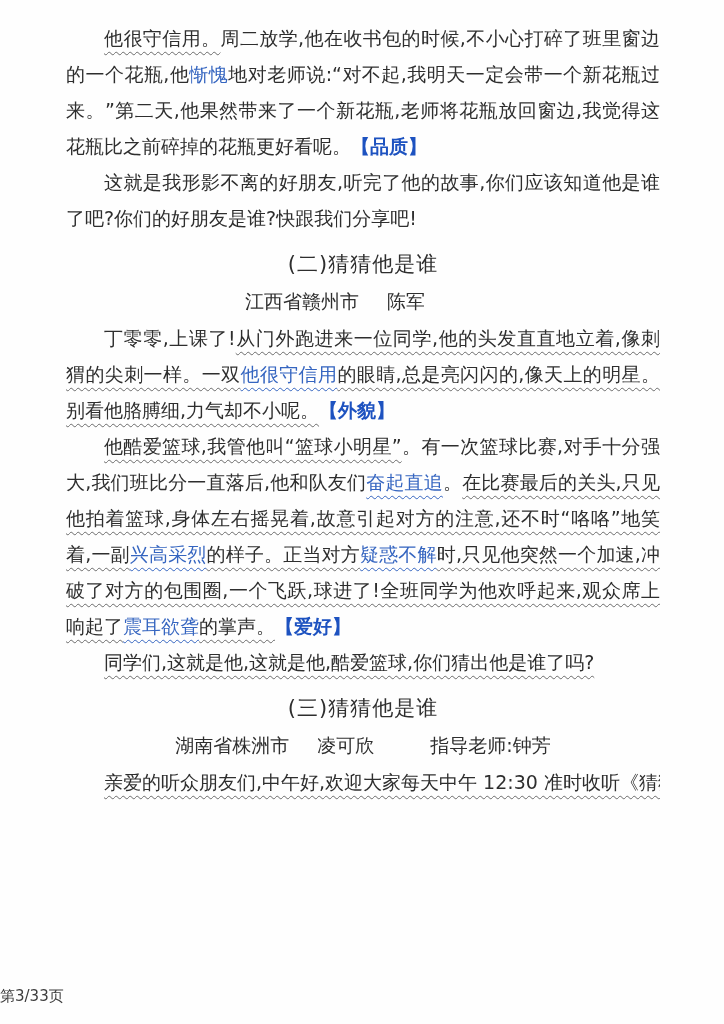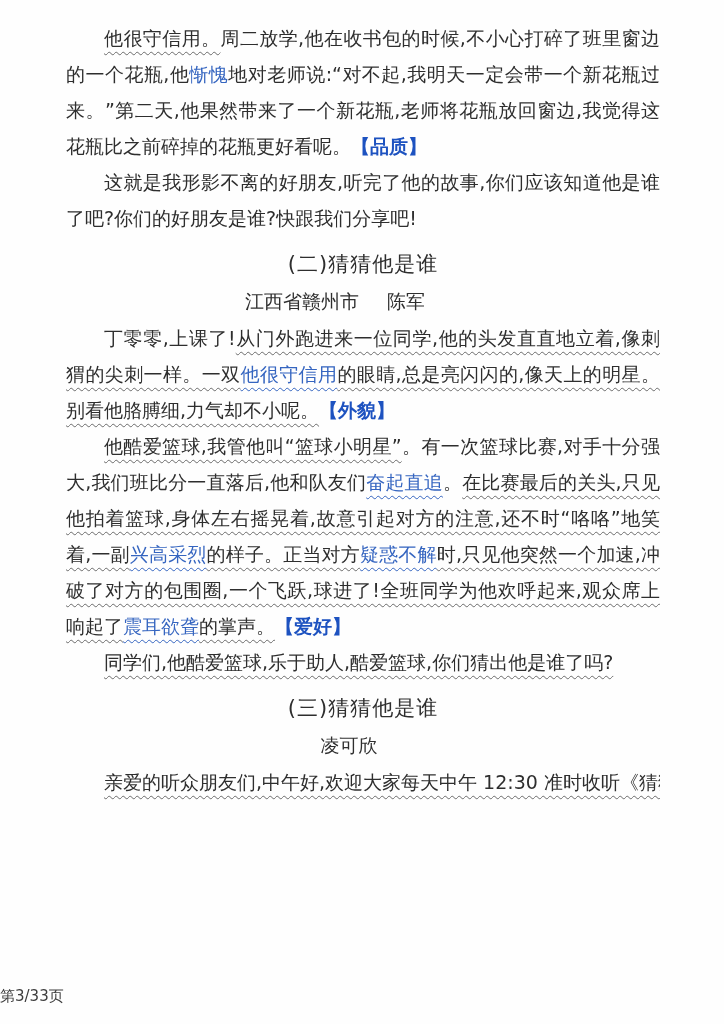--- a/index.html
+++ b/index.html
@@ -100,25 +100,27 @@
       <p class="para"><span class="seg-plain">这就是我形影不离的好朋友,听完了他的故事,你们应该知道他是谁了吧?你们的好朋友是谁?快跟我们分享吧!</span></p>
       <div class="heading">(二)猜猜他是谁</div>
       <div class="byline">
         <span>江西省赣州市</span>
         <span class="gap-s"></span>
         <span>陈军</span>
         <span class="gap-l"></span>
       </div>
       <p class="para"><span class="seg-plain">丁零零,上课了!</span><span class="seg-wavy">从门外跑进来一位同学,他的头发直直地立着,像刺猬的尖刺一样。一双</span><span class="seg-blue-wavy">他很守信用</span><span class="seg-wavy">的眼睛,总是亮闪闪的,像天上的明星。别看他胳膊细,力气却不小呢。</span><span class="seg-tag">【外貌】</span></p>
       <p class="para"><span class="seg-wavy">他酷爱篮球,我管他叫“篮球小明星”</span><span class="seg-plain">。有一次篮球比赛,对手十分强大,我们班比分一直落后,他和队友们</span><span class="seg-blue-wavy">奋起直追</span><span class="seg-plain">。</span><span class="seg-wavy">在比赛最后的关头,只见他拍着篮球,身体左右摇晃着,故意引起对方的注意,还不时“咯咯”地笑着,一副</span><span class="seg-blue-wavy">兴高采烈</span><span class="seg-wavy">的样子。正当对方</span><span class="seg-blue-wavy">疑惑不解</span><span class="seg-wavy">时,只见他突然一个加速,冲破了对方的包围圈,一个飞跃,球进了!全班同学为他欢呼起来,观众席上响起了</span><span class="seg-blue-wavy">震耳欲聋</span><span class="seg-wavy">的掌声。</span><span class="seg-tag">【爱好】</span></p>
-      <p class="para"><span class="seg-wavy">同学们,他酷爱篮球,乐于助人,酷爱篮球,你们猜出他是谁了吗?</span></p>
+      <p class="para"><span class="seg-wavy">同学们,这就是他,这就是他,酷爱篮球,你们猜出他是谁了吗?</span></p>
       <div class="heading">(三)猜猜他是谁</div>
       <div class="byline">
+        <span>湖南省株洲市</span>
         <span class="gap-s"></span>
         <span>凌可欣</span>
         <span class="gap-l"></span>
+        <span>指导老师:钟芳</span>
       </div>
       <p class="para nowrap"><span class="seg-wavy">亲爱的听众朋友们,中午好,欢迎大家每天中午 12:30 准时收听《猜猜</span></p>
     </div>
   <div class="footer">
     <span>第3/33页</span>
   </div>
 </div>
 
 </body></html>

